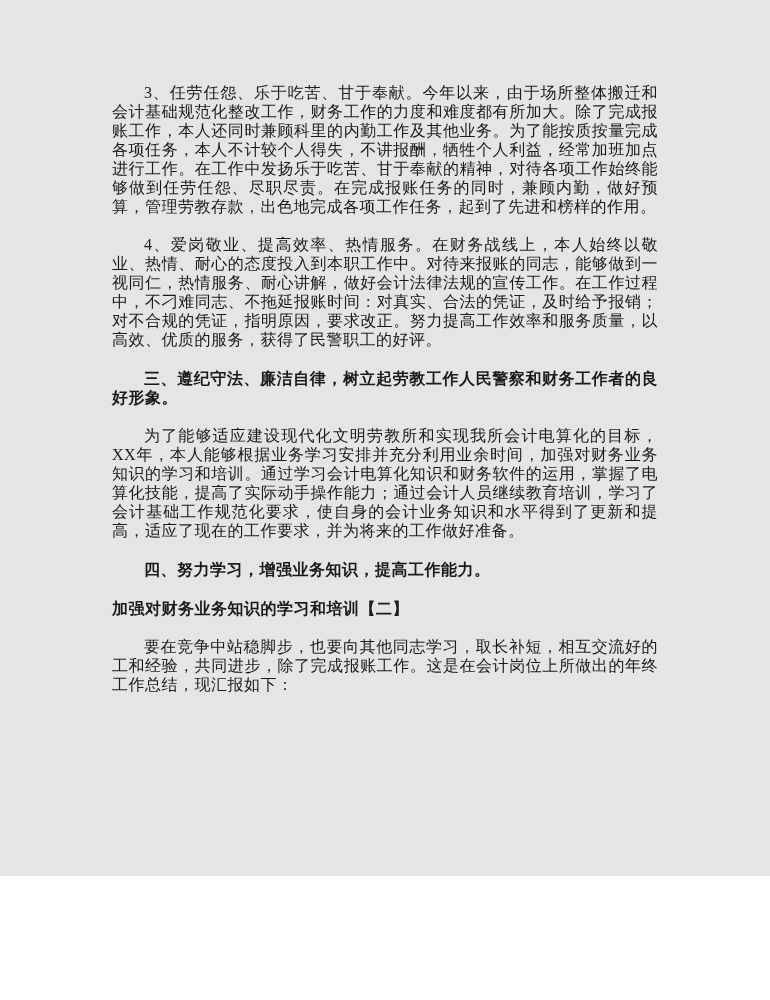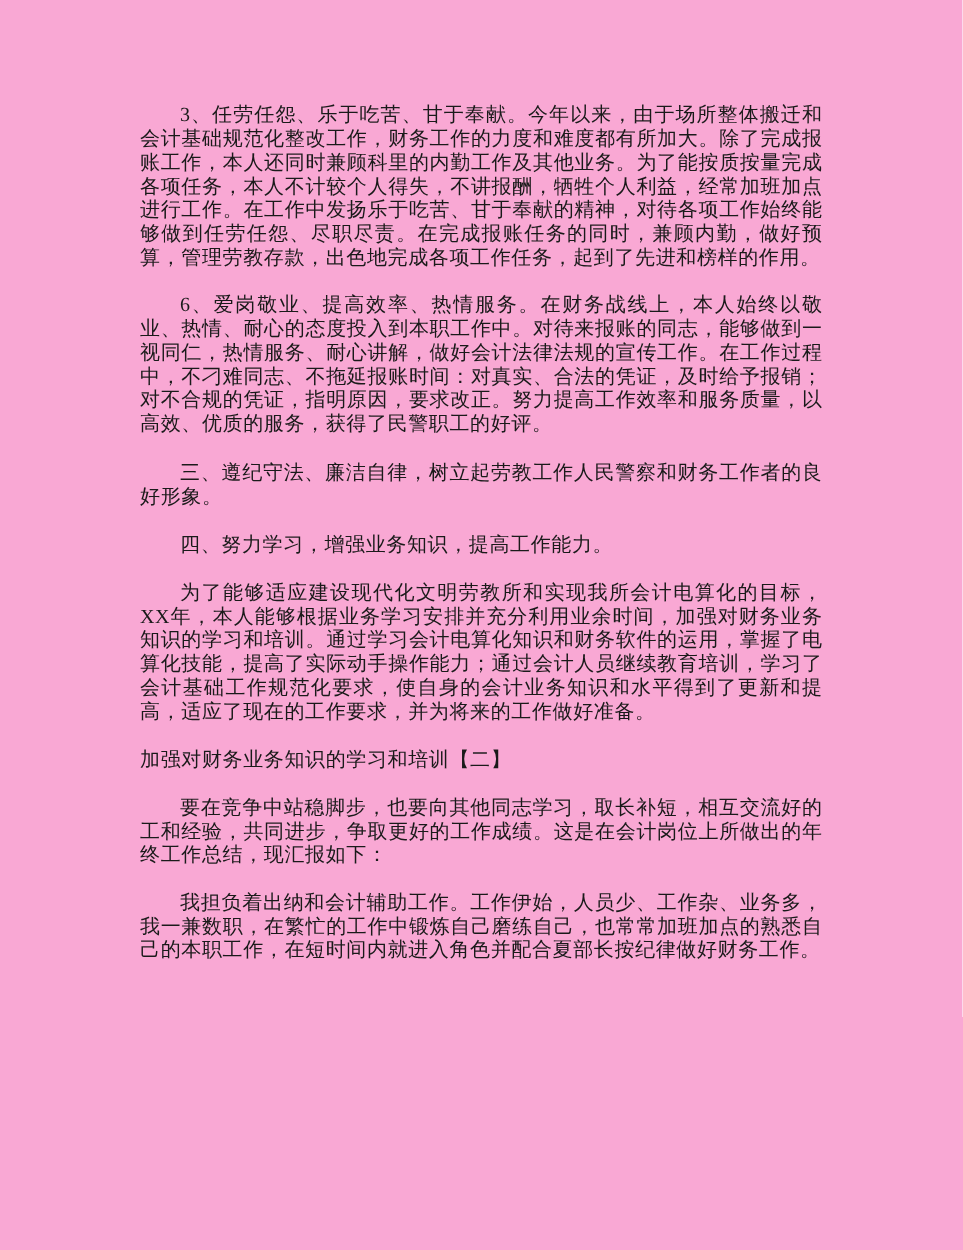--- a/index.html
+++ b/index.html
@@ -3,56 +3,55 @@
 <meta charset="utf-8">
 <style>
   html, body {
     margin: 0;
     padding: 0;
     background: #ffffff;
   }
   .page {
     position: relative;
     width: 770px;
-    height: 1000px;
-    background: #f9a8d4;
+    height: 876px;
+    background: #e5e5e5;
     overflow: hidden;
   }
   .doc-body {
     position: absolute;
     left: 112px;
     top: 83px;
     width: 546px;
     font-family: "Liberation Serif", "DejaVu Serif", serif;
     font-size: 16px;
     line-height: 19px;
     letter-spacing: 0.5px;
     color: #1a1a1a;
     text-align: justify;
     text-justify: inter-ideograph;
   }
   .block {
     margin: 0 0 19px 0;
     text-indent: 2em;
   }
   .heading {
-    font-weight: normal;
+    font-weight: bold;
     margin-top: 20px;
   }
   .no-indent {
     text-indent: 0;
   }
 </style>
 </head>
 <body>
 
 <div class="page">
   <div class="doc-body">
     <p class="block para">3、任劳任怨、乐于吃苦、甘于奉献。今年以来，由于场所整体搬迁和会计基础规范化整改工作，财务工作的力度和难度都有所加大。除了完成报账工作，本人还同时兼顾科里的内勤工作及其他业务。为了能按质按量完成各项任务，本人不计较个人得失，不讲报酬，牺牲个人利益，经常加班加点进行工作。在工作中发扬乐于吃苦、甘于奉献的精神，对待各项工作始终能够做到任劳任怨、尽职尽责。在完成报账任务的同时，兼顾内勤，做好预算，管理劳教存款，出色地完成各项工作任务，起到了先进和榜样的作用。</p>
-    <p class="block para">6、爱岗敬业、提高效率、热情服务。在财务战线上，本人始终以敬业、热情、耐心的态度投入到本职工作中。对待来报账的同志，能够做到一视同仁，热情服务、耐心讲解，做好会计法律法规的宣传工作。在工作过程中，不刁难同志、不拖延报账时间：对真实、合法的凭证，及时给予报销；对不合规的凭证，指明原因，要求改正。努力提高工作效率和服务质量，以高效、优质的服务，获得了民警职工的好评。</p>
+    <p class="block para">4、爱岗敬业、提高效率、热情服务。在财务战线上，本人始终以敬业、热情、耐心的态度投入到本职工作中。对待来报账的同志，能够做到一视同仁，热情服务、耐心讲解，做好会计法律法规的宣传工作。在工作过程中，不刁难同志、不拖延报账时间：对真实、合法的凭证，及时给予报销；对不合规的凭证，指明原因，要求改正。努力提高工作效率和服务质量，以高效、优质的服务，获得了民警职工的好评。</p>
     <p class="block heading">三、遵纪守法、廉洁自律，树立起劳教工作人民警察和财务工作者的良好形象。</p>
+    <p class="block para">为了能够适应建设现代化文明劳教所和实现我所会计电算化的目标，XX年，本人能够根据业务学习安排并充分利用业余时间，加强对财务业务知识的学习和培训。通过学习会计电算化知识和财务软件的运用，掌握了电算化技能，提高了实际动手操作能力；通过会计人员继续教育培训，学习了会计基础工作规范化要求，使自身的会计业务知识和水平得到了更新和提高，适应了现在的工作要求，并为将来的工作做好准备。</p>
     <p class="block heading">四、努力学习，增强业务知识，提高工作能力。</p>
-    <p class="block para">为了能够适应建设现代化文明劳教所和实现我所会计电算化的目标，XX年，本人能够根据业务学习安排并充分利用业余时间，加强对财务业务知识的学习和培训。通过学习会计电算化知识和财务软件的运用，掌握了电算化技能，提高了实际动手操作能力；通过会计人员继续教育培训，学习了会计基础工作规范化要求，使自身的会计业务知识和水平得到了更新和提高，适应了现在的工作要求，并为将来的工作做好准备。</p>
     <p class="block heading no-indent">加强对财务业务知识的学习和培训【二】</p>
-    <p class="block para">要在竞争中站稳脚步，也要向其他同志学习，取长补短，相互交流好的工和经验，共同进步，争取更好的工作成绩。这是在会计岗位上所做出的年终工作总结，现汇报如下：</p>
-    <p class="block para">我担负着出纳和会计辅助工作。工作伊始，人员少、工作杂、业务多，我一兼数职，在繁忙的工作中锻炼自己磨练自己，也常常加班加点的熟悉自己的本职工作，在短时间内就进入角色并配合夏部长按纪律做好财务工作。</p>
+    <p class="block para">要在竞争中站稳脚步，也要向其他同志学习，取长补短，相互交流好的工和经验，共同进步，除了完成报账工作。这是在会计岗位上所做出的年终工作总结，现汇报如下：</p>
   </div>
 </div>
 
 </body></html>

